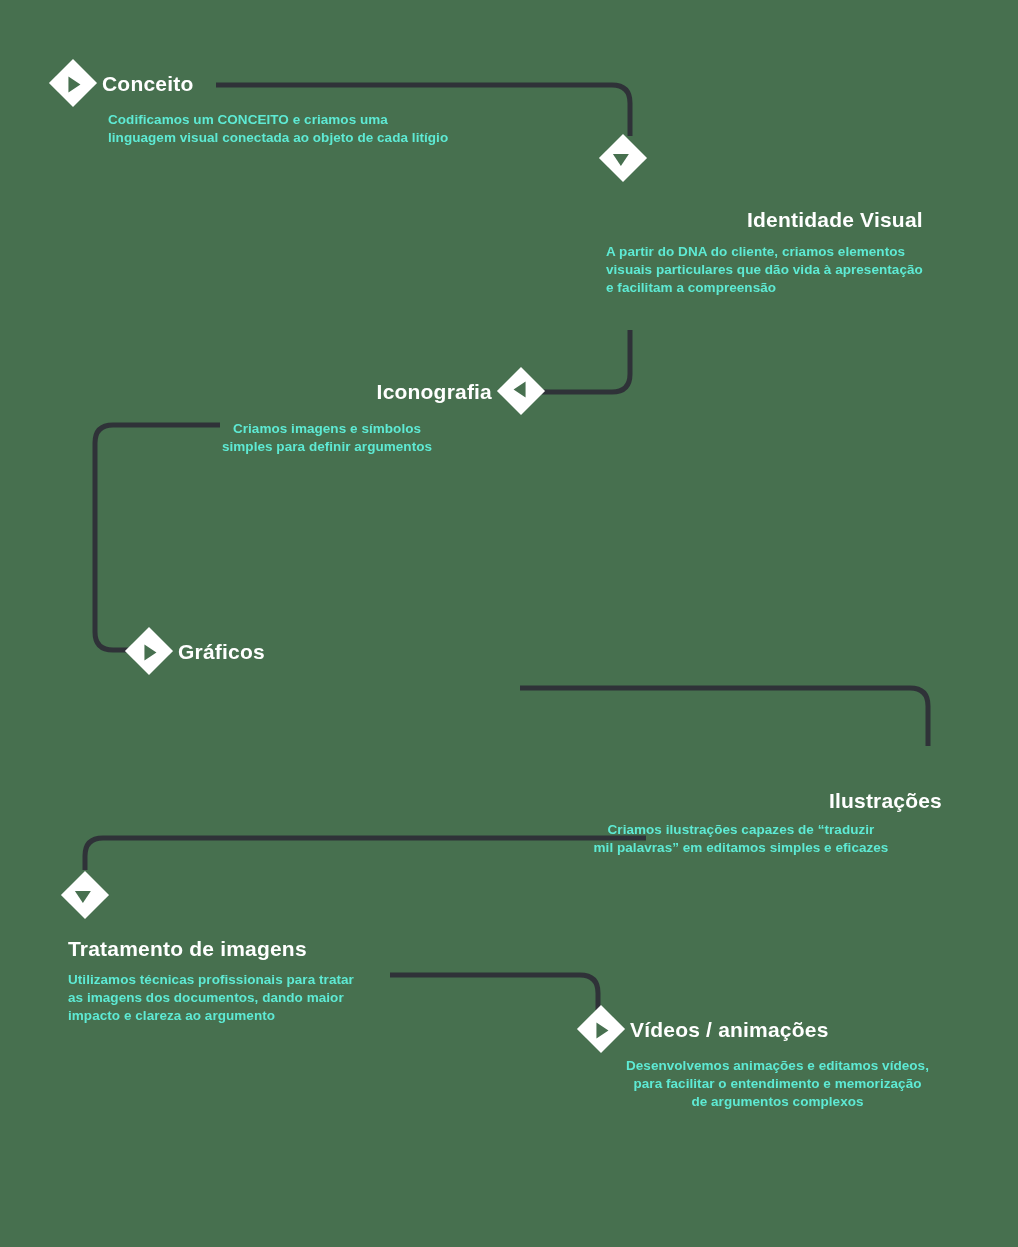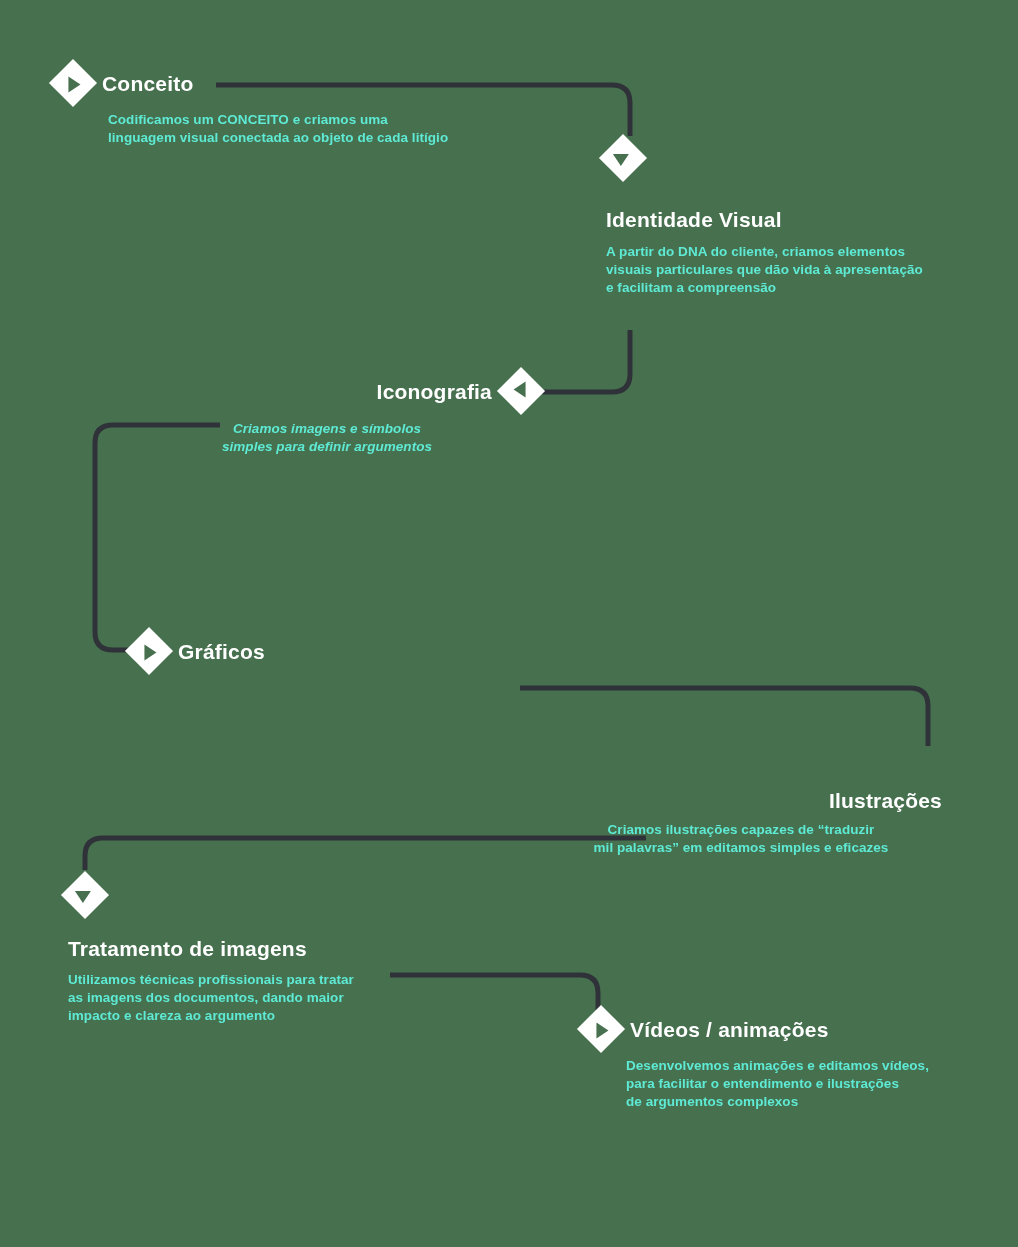--- a/index.html
+++ b/index.html
@@ -102,37 +102,37 @@
     white-space: pre-line;
     margin-top: 11px;
   }
 
   
   #node-conceito    { left: 56px;  top: 66px;  }
   #node-conceito .node-desc { margin-left: 52px; }
 
   #node-identidade  { left: 606px; top: 141px; }
   #node-identidade .node-head { margin-bottom: 8px; }
-  #node-identidade .node-title { margin-top: 34px; display: block; }
+  #node-identidade .node-title { margin-top: 34px; display: block; text-align: right; }
   #node-identidade .node-desc { margin-top: 13px; }
 
   #node-iconografia { left: 200px; top: 374px; width: 338px; }
-  #node-iconografia .node-desc { margin-top: 12px; margin-right: 84px; font-style: italic; }
+  #node-iconografia .node-desc { margin-top: 12px; margin-right: 84px; }
 
   #node-graficos    { left: 132px; top: 634px; }
   #node-graficos .node-desc { margin-left: 58px; }
 
   #node-ilustracoes { left: 540px; top: 790px; width: 402px; }
   #node-ilustracoes .node-desc { margin-top: 10px; }
 
   #node-tratamento  { left: 68px;  top: 878px; }
   #node-tratamento .node-title { margin-top: 26px; display: block; }
   #node-tratamento .node-desc { margin-top: 12px; }
 
-  #node-videos      { left: 584px; top: 1012px; }
+  #node-videos      { left: 584px; top: 1012px; text-align: center; }
   #node-videos .node-desc { margin-left: 42px; }
 </style>
 </head>
 <body>
 
 <div id="canvas">
 
   <svg id="connectors" viewBox="0 0 1018 1247" xmlns="http://www.w3.org/2000/svg">
     <path d="M 216 85 H 612 Q 630 85 630 103 V 136"></path>
     <path d="M 630 330 V 374 Q 630 392 612 392 H 538"></path>
@@ -194,17 +194,17 @@
 as imagens dos documentos, dando maior
 impacto e clareza ao argumento</div>
   </div>
 
   <div class="node align-left" id="node-videos">
     <div class="node-head">
       <span class="diamond point-right"></span>
       <span class="node-title">Vídeos / animações</span>
     </div>
     <div class="node-desc">Desenvolvemos animações e editamos vídeos,
-para facilitar o entendimento e ilustrações
+para facilitar o entendimento e memorização
 de argumentos complexos</div>
   </div>
 
 </div>
 
 </body></html>

